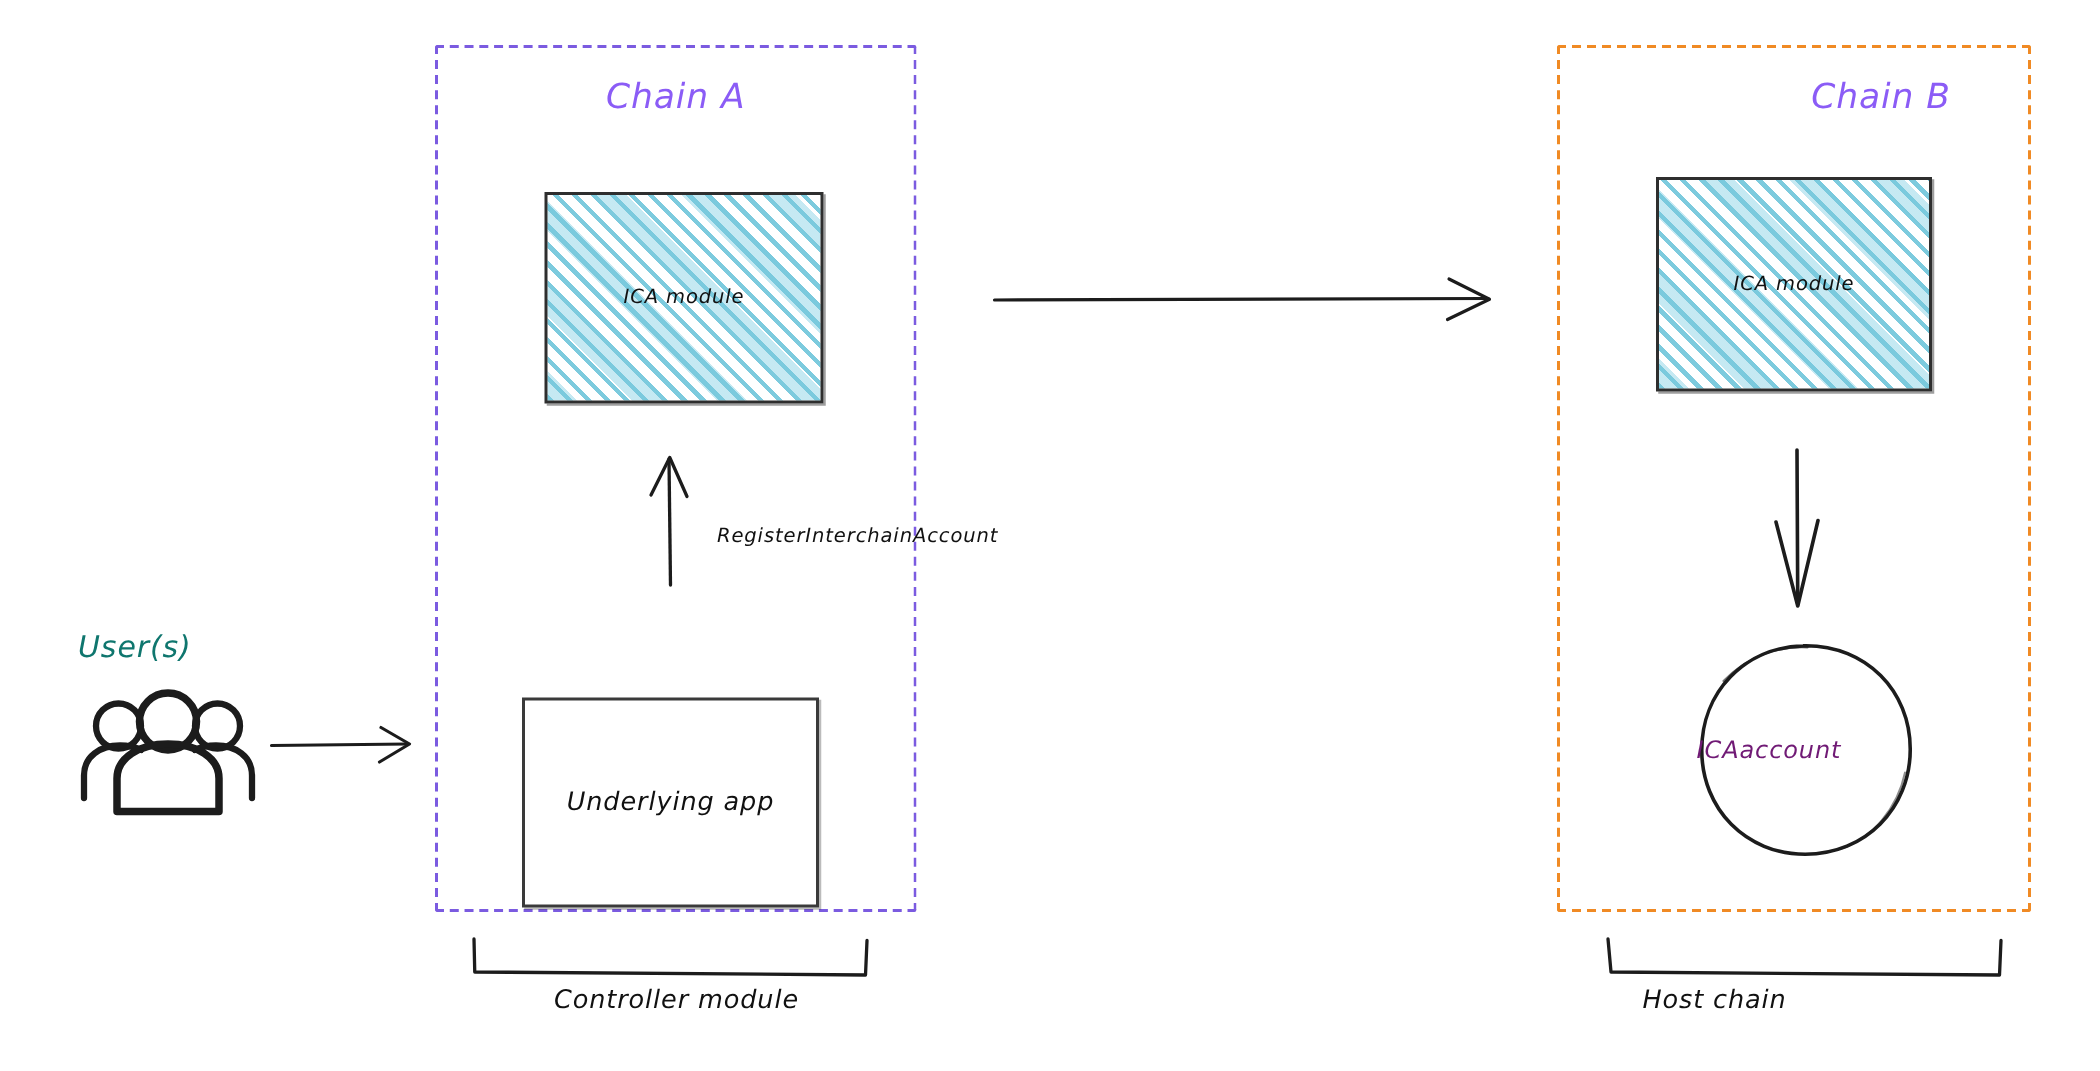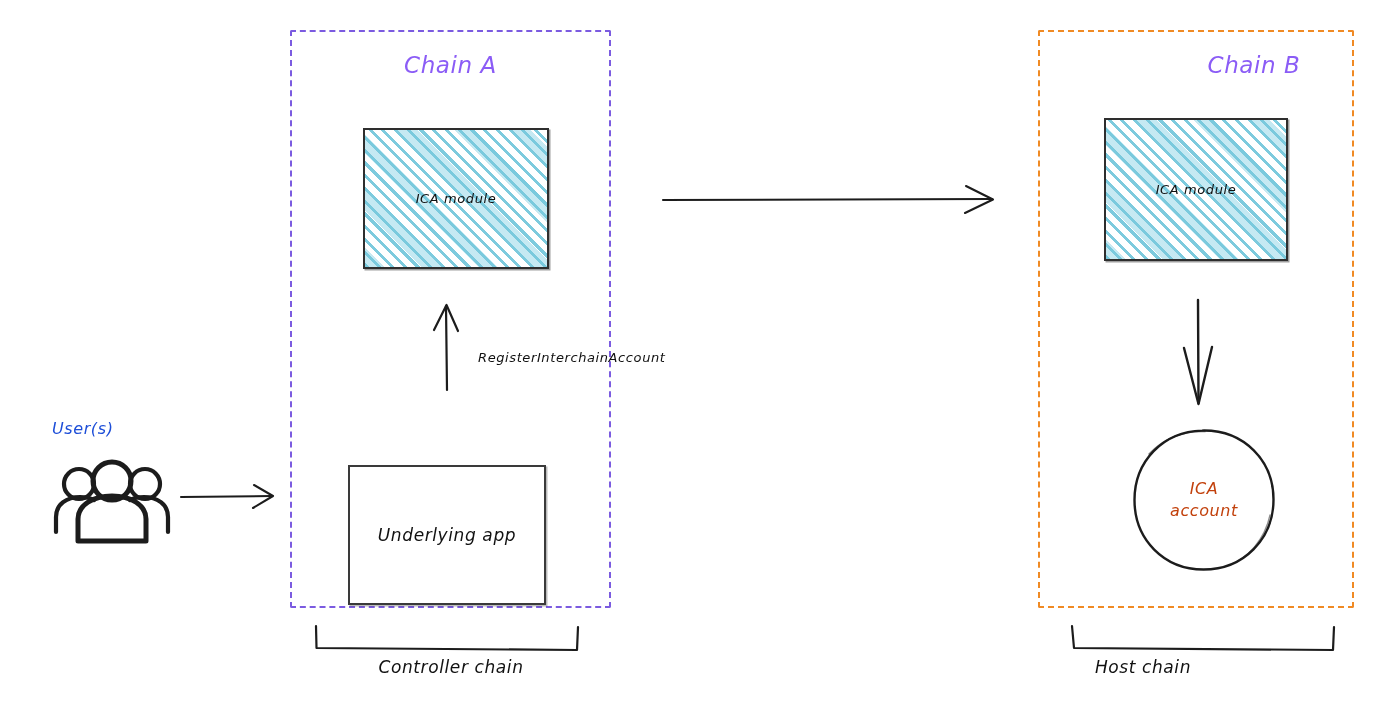--- a/index.html
+++ b/index.html
@@ -83,49 +83,48 @@
   }
   .plain-label {
     font-size: 17px;
     white-space: nowrap;
     color: #111;
   }
   
   .circle-node {
     position: absolute;
     display: flex;
-    flex-direction: column;
+    flex-direction: row;
     align-items: center;
-    justify-content: center;
     text-align: center;
     line-height: 1.35;
     font-size: 16px;
-    color: #c2410c;
+    color: #701a75;
   }
   .circle-node svg {
     position: absolute;
     top: 0; left: 0;
     overflow: visible;
   }
   .circle-text {
     position: relative;
     z-index: 2;
   }
   
   .free-text {
     position: absolute;
     font-size: 13px;
     white-space: nowrap;
     color: #111;
   }
   .user-label {
     position: absolute;
-    font-size: 16px;
-    white-space: nowrap;
-    color: #1d4ed8;
+    font-size: 20px;
+    white-space: nowrap;
+    color: #0f766e;
   }
   .caption {
     position: absolute;
     font-size: 17px;
     white-space: nowrap;
     color: #111;
     text-align: center;
   }
   svg.overlay {
     position: absolute;
@@ -156,21 +155,21 @@
   <div class="module-box" style="left:363px; top:128px; width:186px; height:141px;">
     <span class="module-label hand">ICA module</span>
   </div>
 
   <div class="plain-box" style="left:348px; top:429px; width:198px; height:140px;margin-top:36px;">
     <span class="plain-label hand">Underlying app</span>
   </div>
 
   <div class="free-text hand" style="left:478px; top:350px;">RegisterInterchainAccount</div>
 
-  <div class="caption hand" style="left:296px; top:657px; width:310px;">Controller chain</div>
+  <div class="caption hand" style="left:296px; top:657px; width:310px;">Controller module</div>
 
   <div class="chain-box" style="left:1038px; top:30px; width:316px; height:578px;
               border:2.5px dashed #F08A24; border-radius:2px;">
   </div>
   <div class="chain-title hand" style="left:1096px; top:52px; width:316px;">Chain B</div>
 
   <div class="module-box" style="left:1104px; top:118px; width:184px; height:143px;">
     <span class="module-label hand">ICA module</span>
   </div>
 

